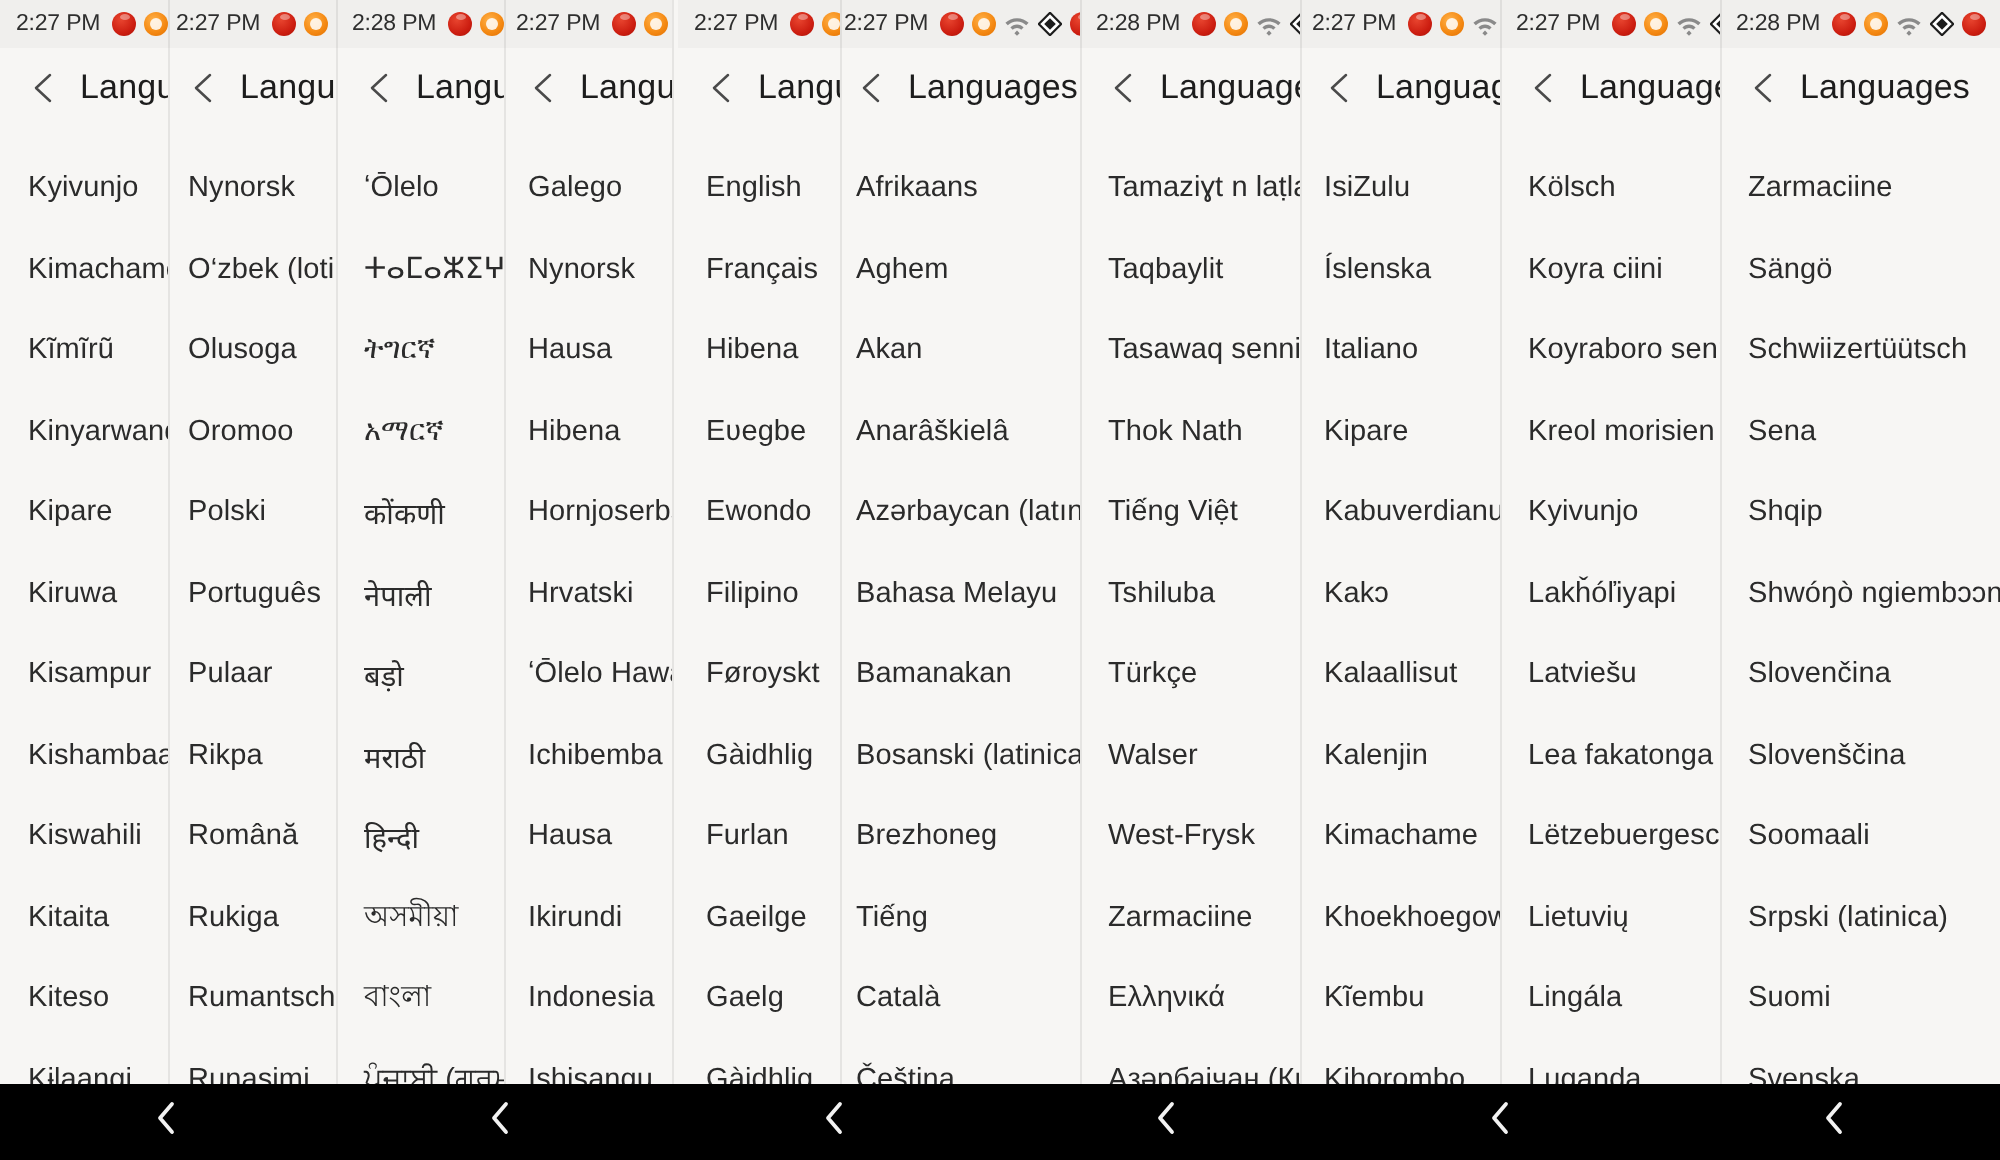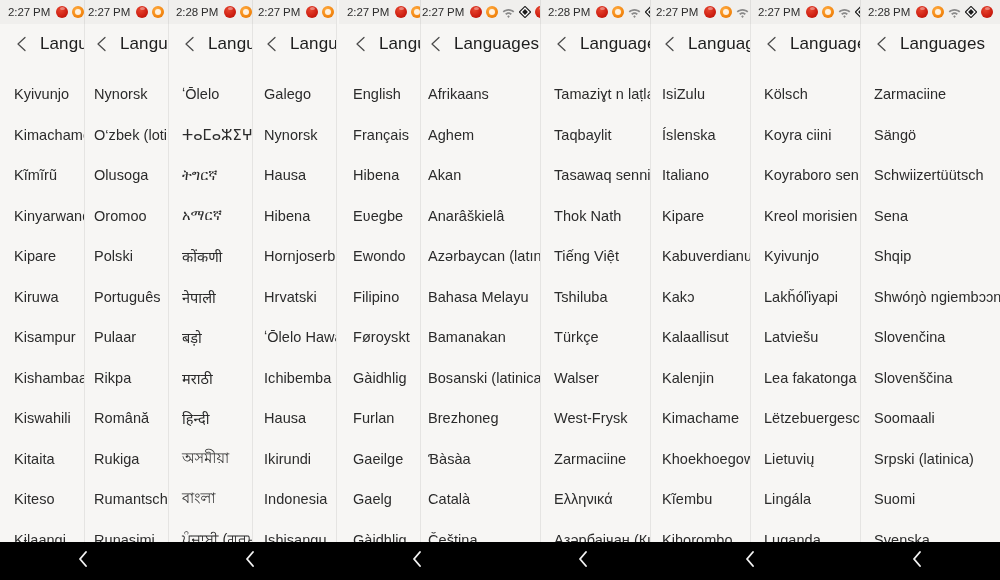--- a/index.html
+++ b/index.html
@@ -505,21 +505,21 @@
           <div class="lang-item">
             <span>Bamanakan</span>
           </div>
           <div class="lang-item">
             <span>Bosanski (latinica)</span>
           </div>
           <div class="lang-item">
             <span>Brezhoneg</span>
           </div>
           <div class="lang-item">
-            <span>Ɓàsàa</span>
+            <span>Tiếng</span>
           </div>
           <div class="lang-item">
             <span>Català</span>
           </div>
           <div class="lang-item">
             <span>Čeština</span>
           </div>
         </div>
         <div class="navbar">
           <div class="nav-back"></div>

